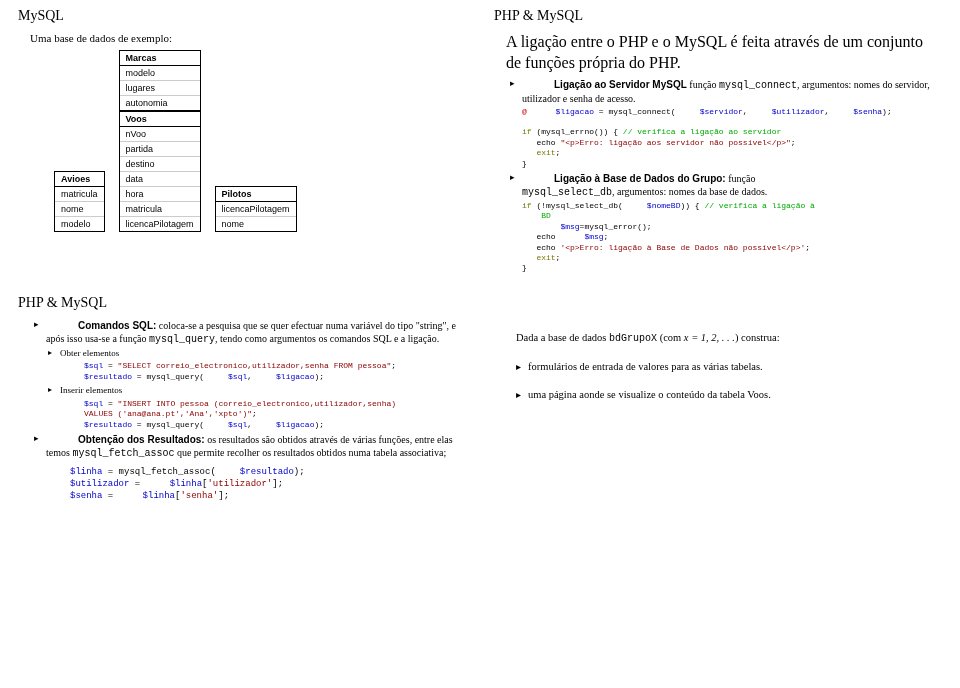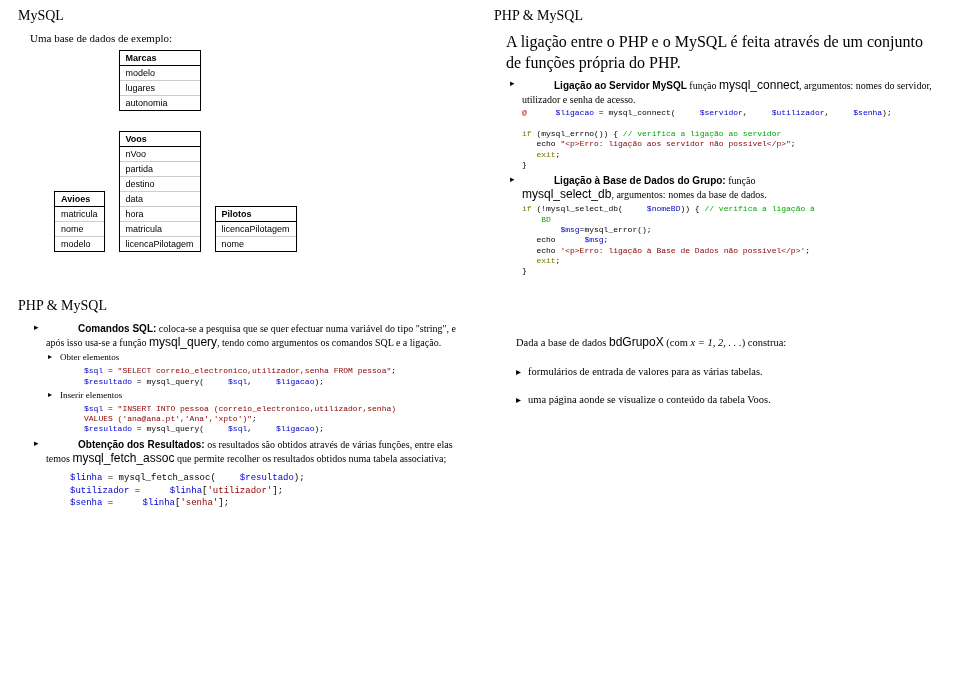--- a/index.html
+++ b/index.html
@@ -44,21 +44,21 @@
   .tbl .hd {
     font-weight: bold;
     border-bottom: 1px solid #000;
     padding: 2px 6px;
   }
   .tbl .rw {
     padding: 2px 6px;
     border-bottom: 1px solid #ccc;
   }
   .tbl .rw:last-child { border-bottom: none; }
-  .col2 { display: flex; flex-direction: column; gap: 20px; }
+  .col2 { display: flex; flex-direction: column; gap: 0; }
   .intro { font-size: 16px; margin-bottom: 4px; line-height: 1.3; }
   .bullet {
     margin-left: 16px;
     position: relative;
     padding-left: 12px;
     font-size: 10px;
     line-height: 1.3;
     margin-bottom: 2px;
   }
   .bullet::before {
@@ -107,21 +107,21 @@
     margin-left: 28px;
     line-height: 1.35;
     white-space: pre;
     margin-top: 6px;
   }
   .red { color: #c00; }
   .blue { color: #00c; padding-left: 24px; }
   .lime { color: #0a0; }
   .olive { color: #787800; }
   .dred { color: #8b0000; }
-  .ttf { font-family: Liberation Sans, sans-serif; font-size: 12px; }
+  .ttf { font-family: Liberation Mono, monospace; font-size: 10px; }
   .sf { font-family: Helvetica, Arial, sans-serif; padding-left: 32px; }
   .b { font-weight: bold; }
   .exbody { margin-left: 22px; font-size: 10.5px; line-height: 1.4; }
   .exbullet {
     margin-left: 22px;
     position: relative;
     padding-left: 12px;
     font-size: 10.5px;
     line-height: 1.4;
     margin-top: 14px;

